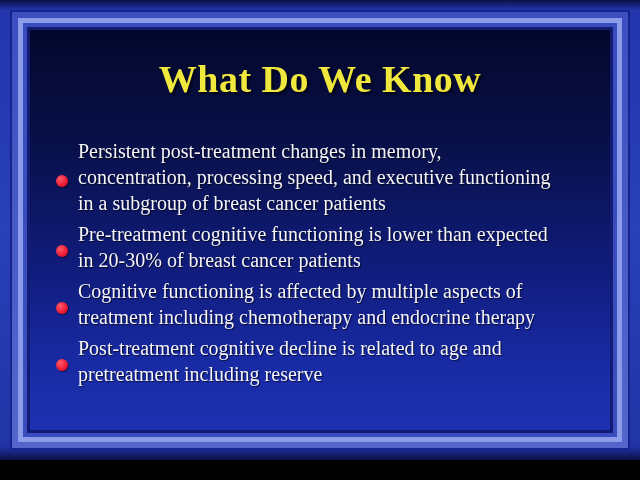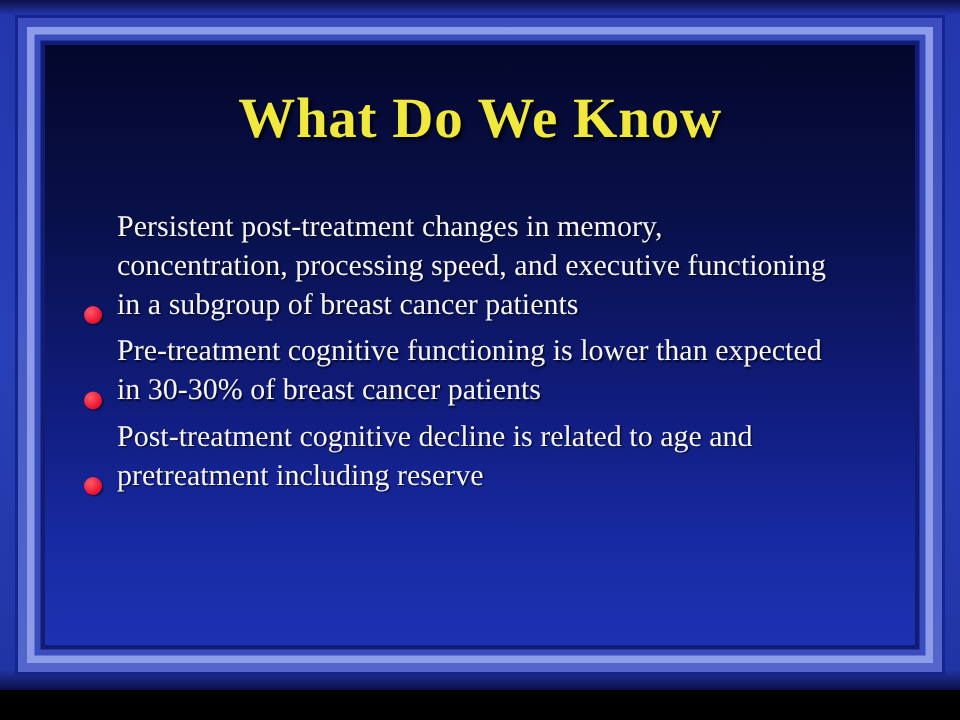--- a/index.html
+++ b/index.html
@@ -47,21 +47,21 @@
     text-shadow: 2px 2px 2px rgba(0,0,0,0.65);
     letter-spacing: 0.5px;
   }
   .bullets {
     margin-top: 36px;
     padding-left: 26px;
     padding-right: 14px;
   }
   .bullet-item {
     display: flex;
-    align-items: flex-end;
+    align-items: center;
     margin-bottom: 5px;
   }
   .bullet-marker {
     flex: 0 0 12px;
     width: 12px;
     height: 12px;
     margin-top: 7px;
     margin-right: 10px;
     border-radius: 50%;
     background: radial-gradient(circle at 35% 32%, #ff5a68 0%, var(--bullet-red, #ea1430) 65%, #c00a20 100%);
@@ -92,21 +92,26 @@
     <div class="bullets">
       <div class="bullet-item">
         <span class="bullet-marker"></span>
         <span class="bullet-text">Persistent post-treatment changes in memory,
 concentration, processing speed, and executive functioning
 in a subgroup of breast cancer patients</span>
       </div>
       <div class="bullet-item">
         <span class="bullet-marker"></span>
         <span class="bullet-text">Pre-treatment cognitive functioning is lower than expected
-in 30-30% of breast cancer patients</span>
+in 20-30% of breast cancer patients</span>
+      </div>
+      <div class="bullet-item">
+        <span class="bullet-marker"></span>
+        <span class="bullet-text">Cognitive functioning is affected by multiple aspects of
+treatment including chemotherapy and endocrine therapy</span>
       </div>
       <div class="bullet-item">
         <span class="bullet-marker"></span>
         <span class="bullet-text">Post-treatment cognitive decline is related to age and
 pretreatment including reserve</span>
       </div>
     </div>
   </div>
 </div>
 

